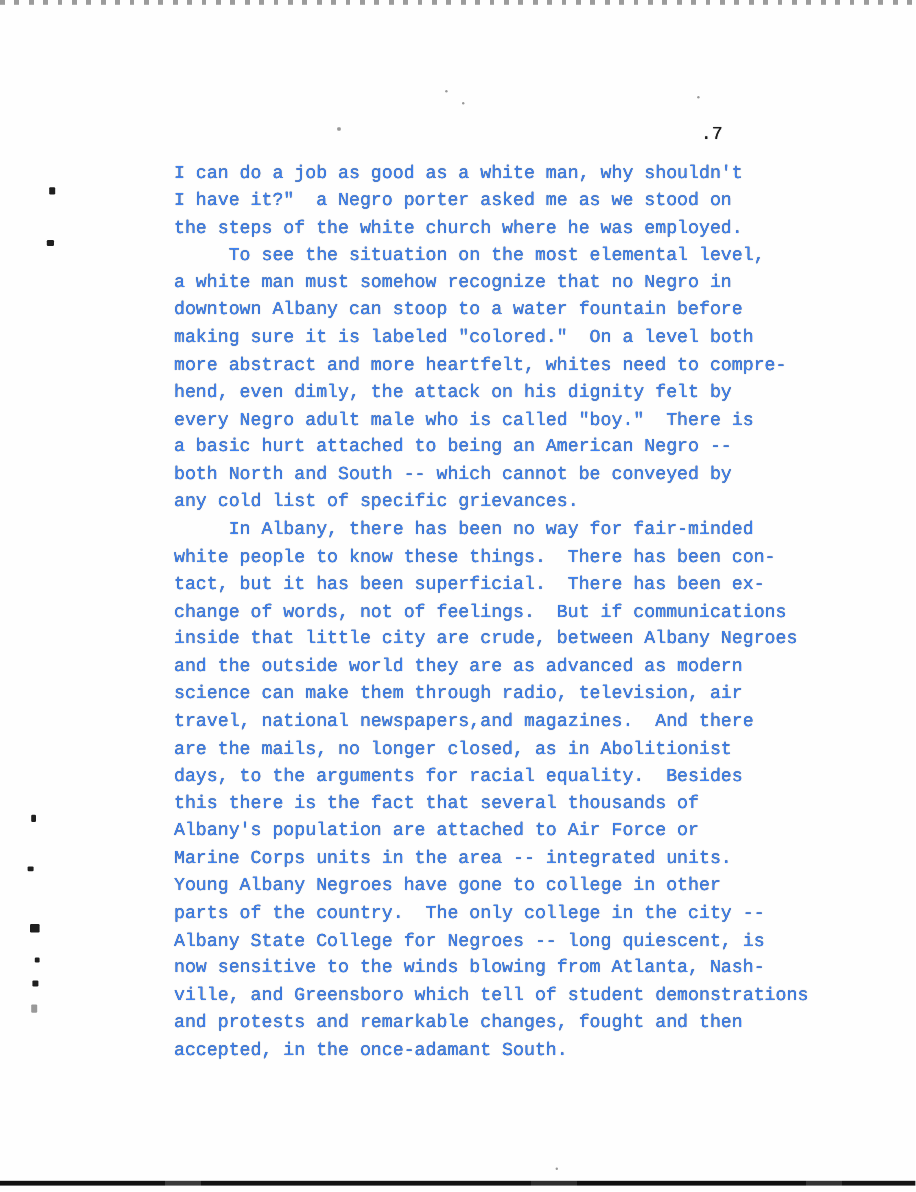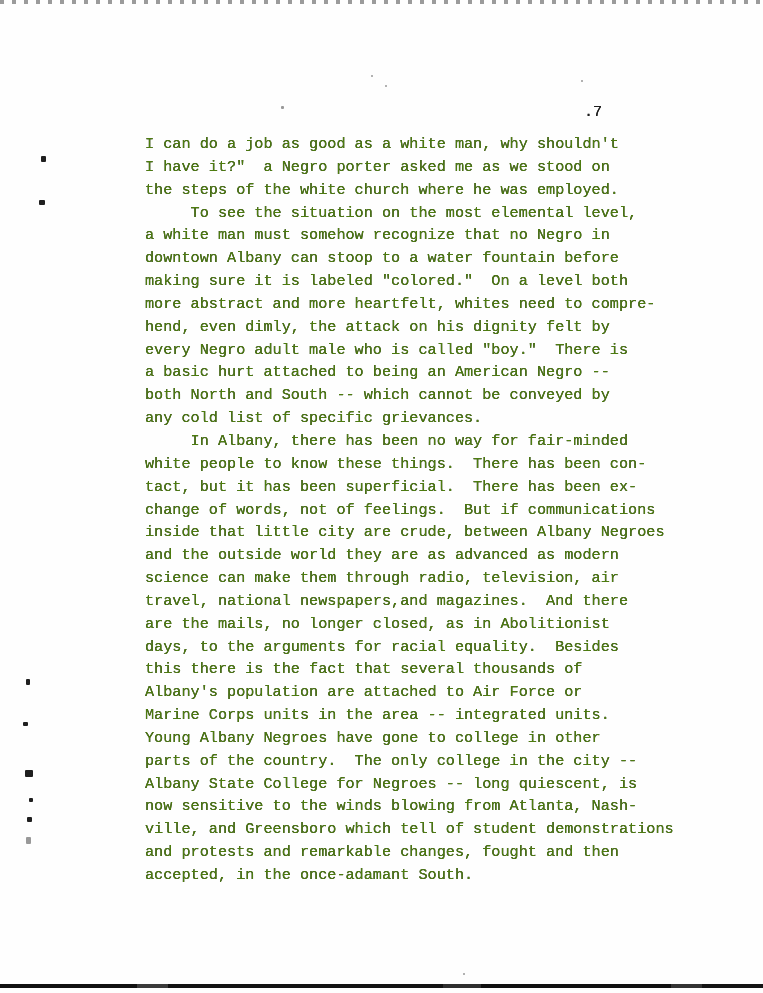--- a/index.html
+++ b/index.html
@@ -35,21 +35,21 @@
     color: #1d1d1d;
     text-shadow: 0 0 0.6px #1d1d1d;
   }
   .text-block {
     position: absolute;
     left: 145px;
     top: 133px;
     font-family: "Liberation Mono", "DejaVu Sans Mono", monospace;
     font-size: 15.2px;
     line-height: 22.85px;
-    color: #4d7c0f;
+    color: #3b82f6;
     white-space: pre;
     text-shadow: 0 0 0.6px #1d1d1d;
   }
   .text-line {
     height: 22.85px;
   }
   .speck {
     position: absolute;
     background: #1f1f1f;
     border-radius: 1px;

